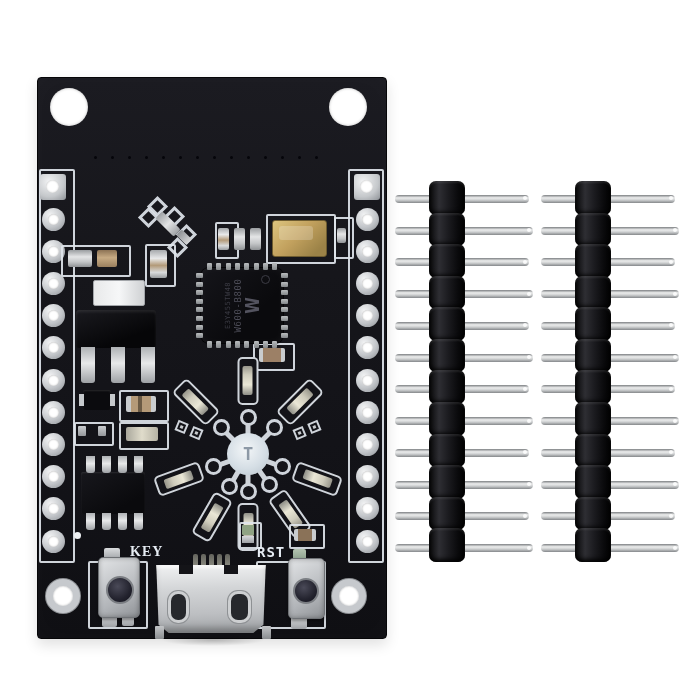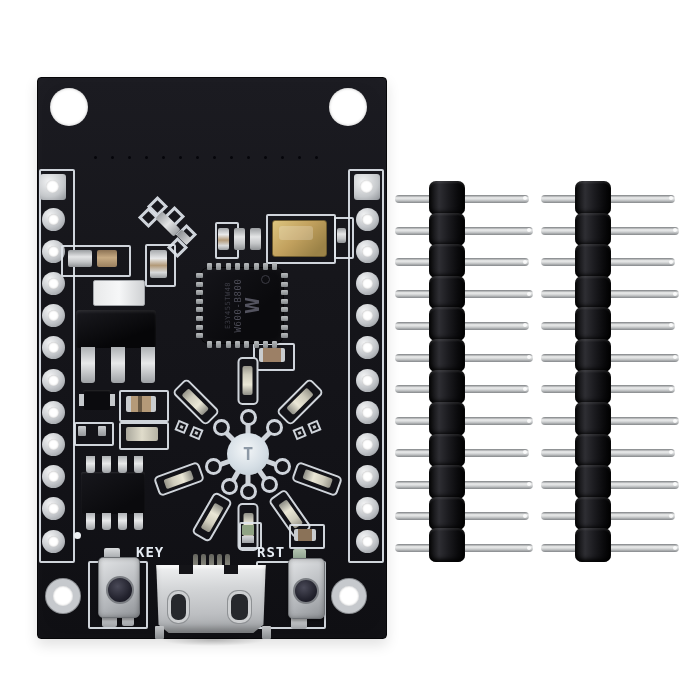--- a/index.html
+++ b/index.html
@@ -114,21 +114,21 @@
         background:radial-gradient(circle at 45% 40%,#f3f6f8,#d5dee5 55%,#b9c4cd);
         display:flex;align-items:center;justify-content:center;
         font:bold 17px "DejaVu Sans Mono",monospace;color:#8d99a6;}
 
   .gled{position:absolute;left:204px;top:447px;width:12px;height:10px;background:#8fa383;border-radius:1px;}
   .gled2{position:absolute;left:204px;top:458px;width:12px;height:7px;
         background:linear-gradient(180deg,#d6d8da,#9ea1a5);}
 
   
   .lbl{position:absolute;font:bold 14px "DejaVu Sans Mono",monospace;color:#e6ecf3;letter-spacing:1px;}
-  .lbl-key{left:98px;top:466px;} .lbl-rst{left:219px;top:466px;}
+  .lbl-key{left:92px;top:466px;font-family:Liberation Serif, serif;} .lbl-rst{left:219px;top:466px;}
 
   
   .tbody{position:absolute;border-radius:5px;border:1px solid #6f7276;
         background:linear-gradient(150deg,#e2e4e6,#b2b5b9 65%,#8f9296);
         box-shadow:inset 0 0 5px rgba(0,0,0,.3), 0 2px 3px rgba(0,0,0,.35);}
   .tcap{position:absolute;border-radius:50%;border:2px solid #7b7e83;
         background:radial-gradient(circle at 40% 35%,#4a4a58,#23232e 60%,#10101a);}
   .tleg{position:absolute;border-radius:2px;background:linear-gradient(180deg,#d9dbdd,#9ea1a5);}
   .tleg.green{background:linear-gradient(180deg,#b4c4b2,#8ba08c);}
 

